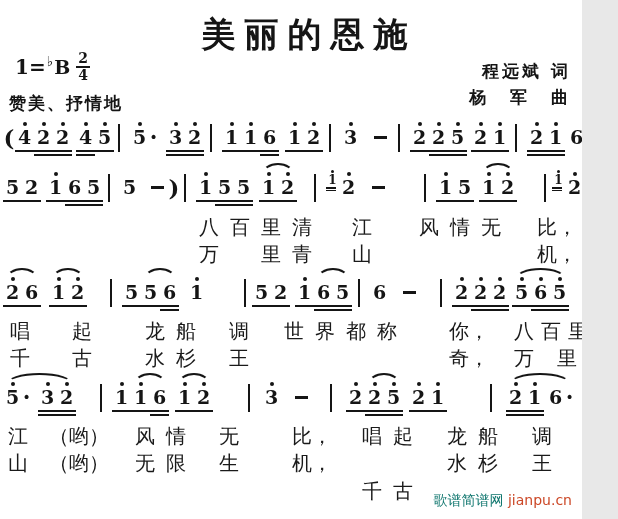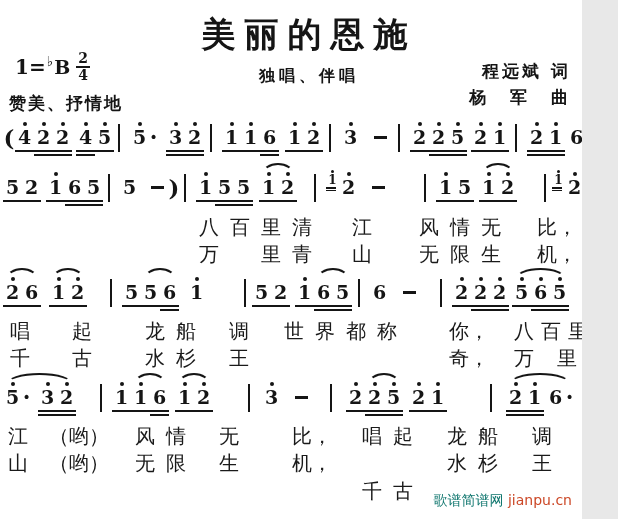--- a/index.html
+++ b/index.html
@@ -66,21 +66,20 @@
   
   .watermark{position:absolute;top:492px;right:10px;font-size:14px;
              font-family:"DejaVu Sans",sans-serif;white-space:nowrap;}
 </style>
 </head>
 <body>
 
 <div id="page">
 
   <div class="title">美丽的恩施</div>
-  <div class="subtitle">独唱、伴唱</div>
 
   <div class="keysig">
     <span>1=</span>
       <span class="flat">♭</span>
       <span class="letter">B</span>
     <span class="meter">
       <span class="mt">2</span>
       <span class="mb">4</span>
     </span>
   </div>
@@ -1038,21 +1037,20 @@
       <div class="lyr" style="top: 214px;">
         <span class="syl" style="left: 199px; letter-spacing: 11px;">八百里清</span>
         <span class="syl" style="left: 352px;">江</span>
         <span class="syl" style="left: 419px; letter-spacing: 11px;">风情无</span>
         <span class="syl" style="left: 537px;">比，</span>
       </div>
       <div class="lyr" style="top: 241px;">
         <span class="syl" style="left: 199px;">万</span>
         <span class="syl" style="left: 261px; letter-spacing: 11px;">里青</span>
         <span class="syl" style="left: 352px;">山</span>
-        <span class="syl" style="left: 419px; letter-spacing: 11px;">无限生</span>
         <span class="syl" style="left: 537px;">机，</span>
       </div>
       <div class="lyr" style="top: 318px;">
         <span class="syl" style="left: 10px;">唱</span>
         <span class="syl" style="left: 72px;">起</span>
         <span class="syl" style="left: 145px; letter-spacing: 11px;">龙船</span>
         <span class="syl" style="left: 229px;">调</span>
         <span class="syl" style="left: 284px; letter-spacing: 11px;">世界都称</span>
         <span class="syl" style="left: 449px;">你，</span>
         <span class="syl" style="left: 514px; letter-spacing: 7px;">八百里清</span>

